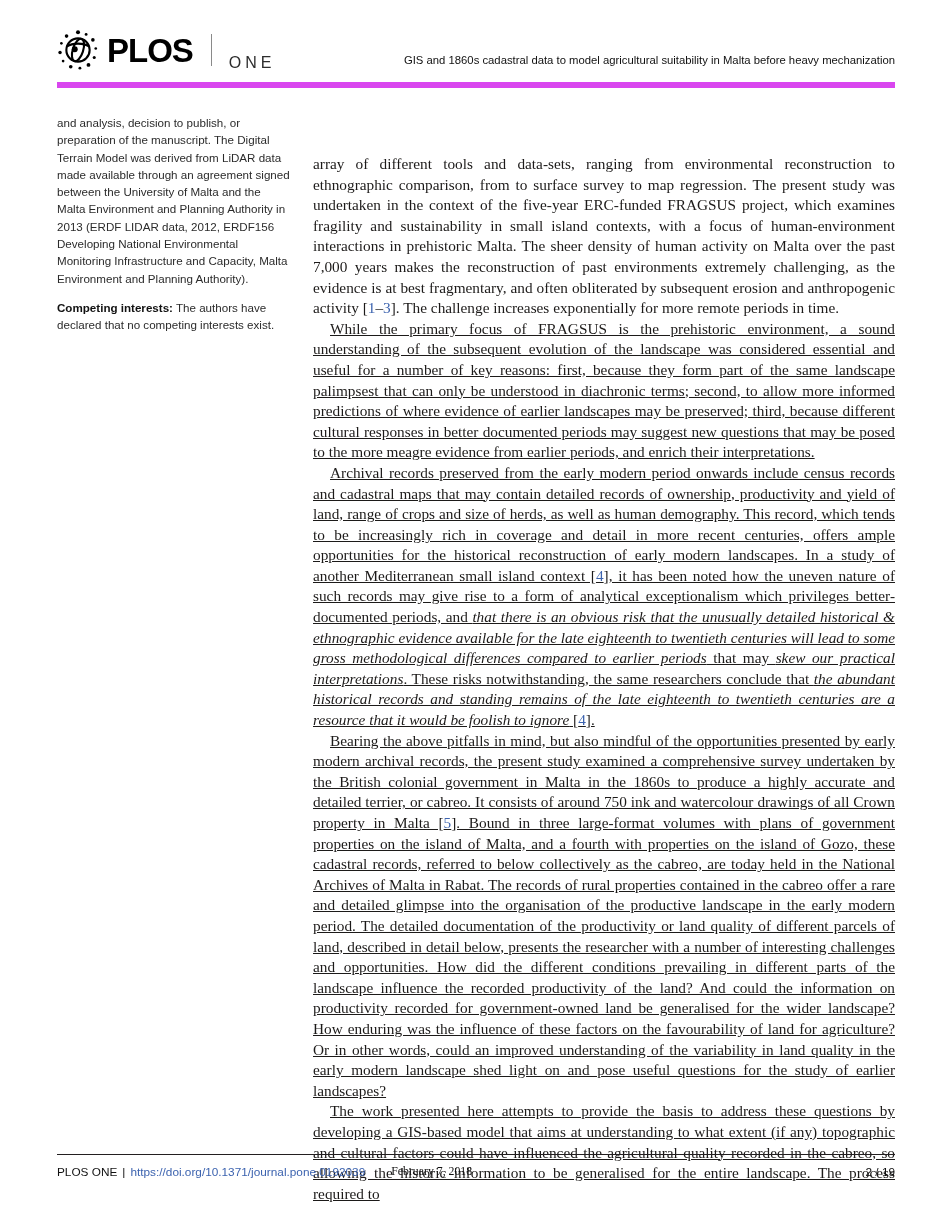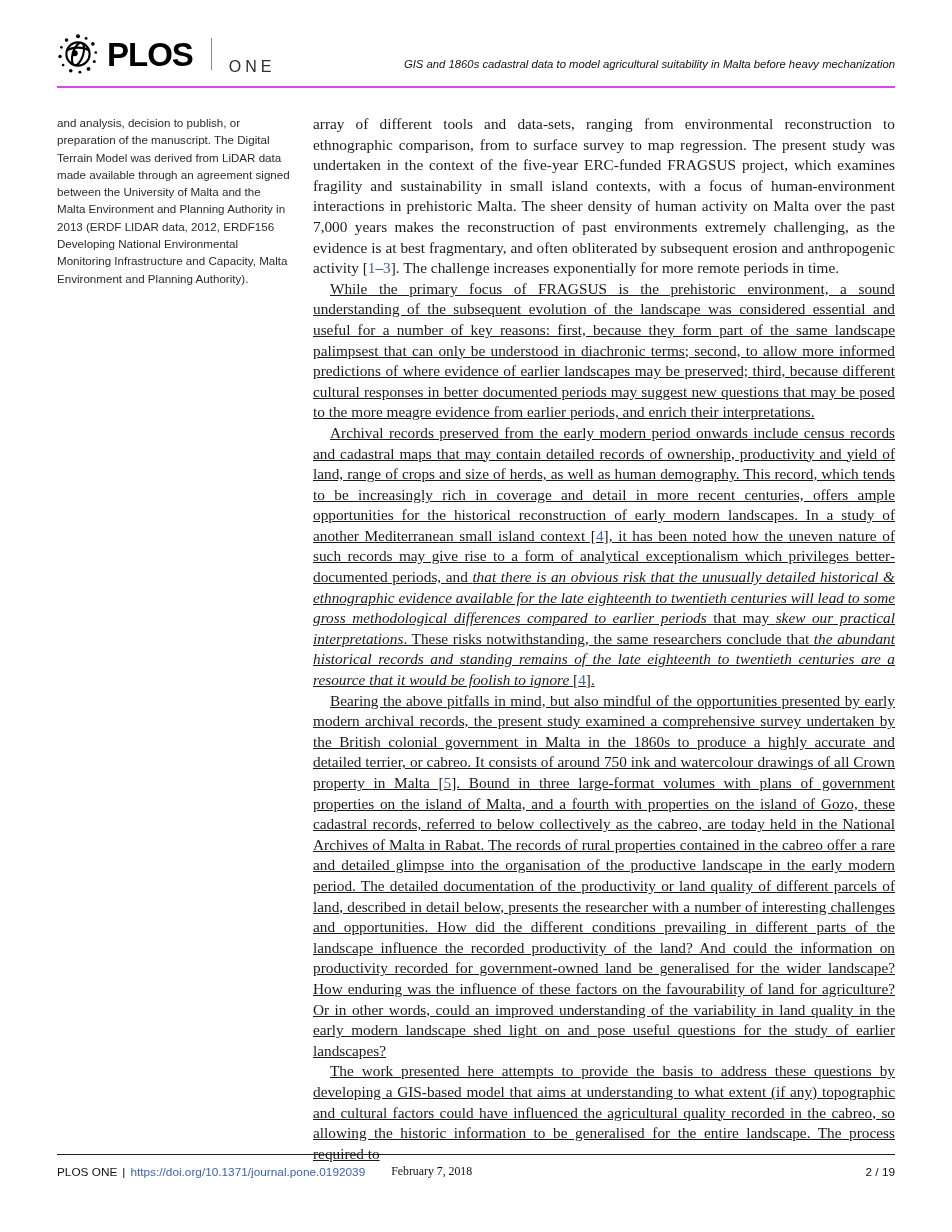--- a/index.html
+++ b/index.html
@@ -15,21 +15,21 @@
   }
   
   .header {
     position: absolute;
     top: 0; left: 57px; right: 57px;
     height: 88px;
     display: flex;
     align-items: flex-end;
     justify-content: space-between;
     padding-bottom: 10px;
-    border-bottom: 2px solid #d946ef;
+    border-bottom: 6px solid #d946ef;
   }
   .logo { display: flex; align-items: center; gap: 8px; }
   .logo-icon { width: 42px; height: 44px; }
   .logo-plos {
     font-size: 33px;
     font-weight: 700;
     letter-spacing: -1px;
     color: #000000;
     line-height: 1;
   }
@@ -42,38 +42,37 @@
     line-height: 1;
     padding-top: 4px;
     margin-top: 22px;
   }
   .running-head {
     font-size: 11.3px;
     color: #111111;
     text-align: left;
     padding-bottom: 6px;
     max-width: 560px;
-    font-style: italic;
   }
   
   .content {
     position: absolute;
     top: 90px; left: 57px; right: 57px;
     display: flex;
     padding-top: 24px;
   }
   .sidebar { width: 233px; flex: 0 0 233px; margin-right: 23px; }
   .side-note {
     font-size: 11.6px;
     line-height: 17.3px;
     color: #2b2b2b;
     margin-bottom: 12px;
   }
   .side-note b { color: #111; }
-  .body-col { width: 582px; flex: 0 0 582px; }
+  .body-col { width: 582px; flex: 0 0 582px; margin-top: 40px; }
   .body-para {
     font-family: "Liberation Serif", serif;
     font-size: 15.3px;
     line-height: 20.6px;
     text-align: justify;
     color: #1c1a19;
   }
   .body-para.indent { text-indent: 17px; text-decoration: underline; }
   .italic { font-style: italic; }
   .cite-link { color: #3c63af; text-decoration: none; cursor: pointer; }
@@ -130,20 +129,21 @@
       <span class="logo-plos">PLOS</span>
       <span class="logo-divider"></span>
       <span class="logo-one">ONE</span>
     </div>
     <div class="running-head">GIS and 1860s cadastral data to model agricultural suitability in Malta before heavy mechanization</div>
   </div>
 
   <div class="content">
     <aside class="sidebar">
       <p class="side-note">and analysis, decision to publish, or preparation of the manuscript. The Digital Terrain Model was derived from LiDAR data made available through an agreement signed between the University of Malta and the Malta Environment and Planning Authority in 2013 (ERDF LIDAR data, 2012, ERDF156 Developing National Environmental Monitoring Infrastructure and Capacity, Malta Environment and Planning Authority).</p>
+      <p class="side-note"><b>Competing interests:</b><span> The authors have declared that no competing interests exist.</span></p>
     </aside>
     <main class="body-col">
         <p class="body-para"><span class="">array of different tools and data-sets, ranging from environmental reconstruction to ethnographic comparison, from to surface survey to map regression. The present study was undertaken in the context of the five-year ERC-funded FRAGSUS project, which examines fragility and sustainability in small island contexts, with a focus of human-environment interactions in prehistoric Malta. The sheer density of human activity on Malta over the past 7,000 years makes the reconstruction of past environments extremely challenging, as the evidence is at best fragmentary, and often obliterated by subsequent erosion and anthropogenic activity [</span><a class="cite-link">1</a><span class="">–</span><a class="cite-link">3</a><span class="">]. The challenge increases exponentially for more remote periods in time.</span></p>
         <p class="body-para indent"><span class="">While the primary focus of FRAGSUS is the prehistoric environment, a sound understanding of the subsequent evolution of the landscape was considered essential and useful for a number of key reasons: first, because they form part of the same landscape palimpsest that can only be understood in diachronic terms; second, to allow more informed predictions of where evidence of earlier landscapes may be preserved; third, because different cultural responses in better documented periods may suggest new questions that may be posed to the more meagre evidence from earlier periods, and enrich their interpretations.</span></p>
         <p class="body-para indent"><span class="">Archival records preserved from the early modern period onwards include census records and cadastral maps that may contain detailed records of ownership, productivity and yield of land, range of crops and size of herds, as well as human demography. This record, which tends to be increasingly rich in coverage and detail in more recent centuries, offers ample opportunities for the historical reconstruction of early modern landscapes. In a study of another Mediterranean small island context [</span><a class="cite-link">4</a><span class="">], it has been noted how the uneven nature of such records may give rise to a form of analytical exceptionalism which privileges better-documented periods, and </span><span class="italic">that there is an obvious risk that the unusually detailed historical &amp; ethnographic evidence available for the late eighteenth to twentieth centuries will lead to some gross methodological differences compared to earlier periods</span><span class=""> that may </span><span class="italic">skew our practical interpretations</span><span class="">. These risks notwithstanding, the same researchers conclude that </span><span class="italic">the abundant historical records and standing remains of the late eighteenth to twentieth centuries are a resource that it would be foolish to ignore</span><span class=""> [</span><a class="cite-link">4</a><span class="">].</span></p>
         <p class="body-para indent"><span class="">Bearing the above pitfalls in mind, but also mindful of the opportunities presented by early modern archival records, the present study examined a comprehensive survey undertaken by the British colonial government in Malta in the 1860s to produce a highly accurate and detailed terrier, or cabreo. It consists of around 750 ink and watercolour drawings of all Crown property in Malta [</span><a class="cite-link">5</a><span class="">]. Bound in three large-format volumes with plans of government properties on the island of Malta, and a fourth with properties on the island of Gozo, these cadastral records, referred to below collectively as the cabreo, are today held in the National Archives of Malta in Rabat. The records of rural properties contained in the cabreo offer a rare and detailed glimpse into the organisation of the productive landscape in the early modern period. The detailed documentation of the productivity or land quality of different parcels of land, described in detail below, presents the researcher with a number of interesting challenges and opportunities. How did the different conditions prevailing in different parts of the landscape influence the recorded productivity of the land? And could the information on productivity recorded for government-owned land be generalised for the wider landscape? How enduring was the influence of these factors on the favourability of land for agriculture? Or in other words, could an improved understanding of the variability in land quality in the early modern landscape shed light on and pose useful questions for the study of earlier landscapes?</span></p>
         <p class="body-para indent"><span class="">The work presented here attempts to provide the basis to address these questions by developing a GIS-based model that aims at understanding to what extent (if any) topographic and cultural factors could have influenced the agricultural quality recorded in the cabreo, so allowing the historic information to be generalised for the entire landscape. The process required to</span></p>
       </main>
   </div>
 

